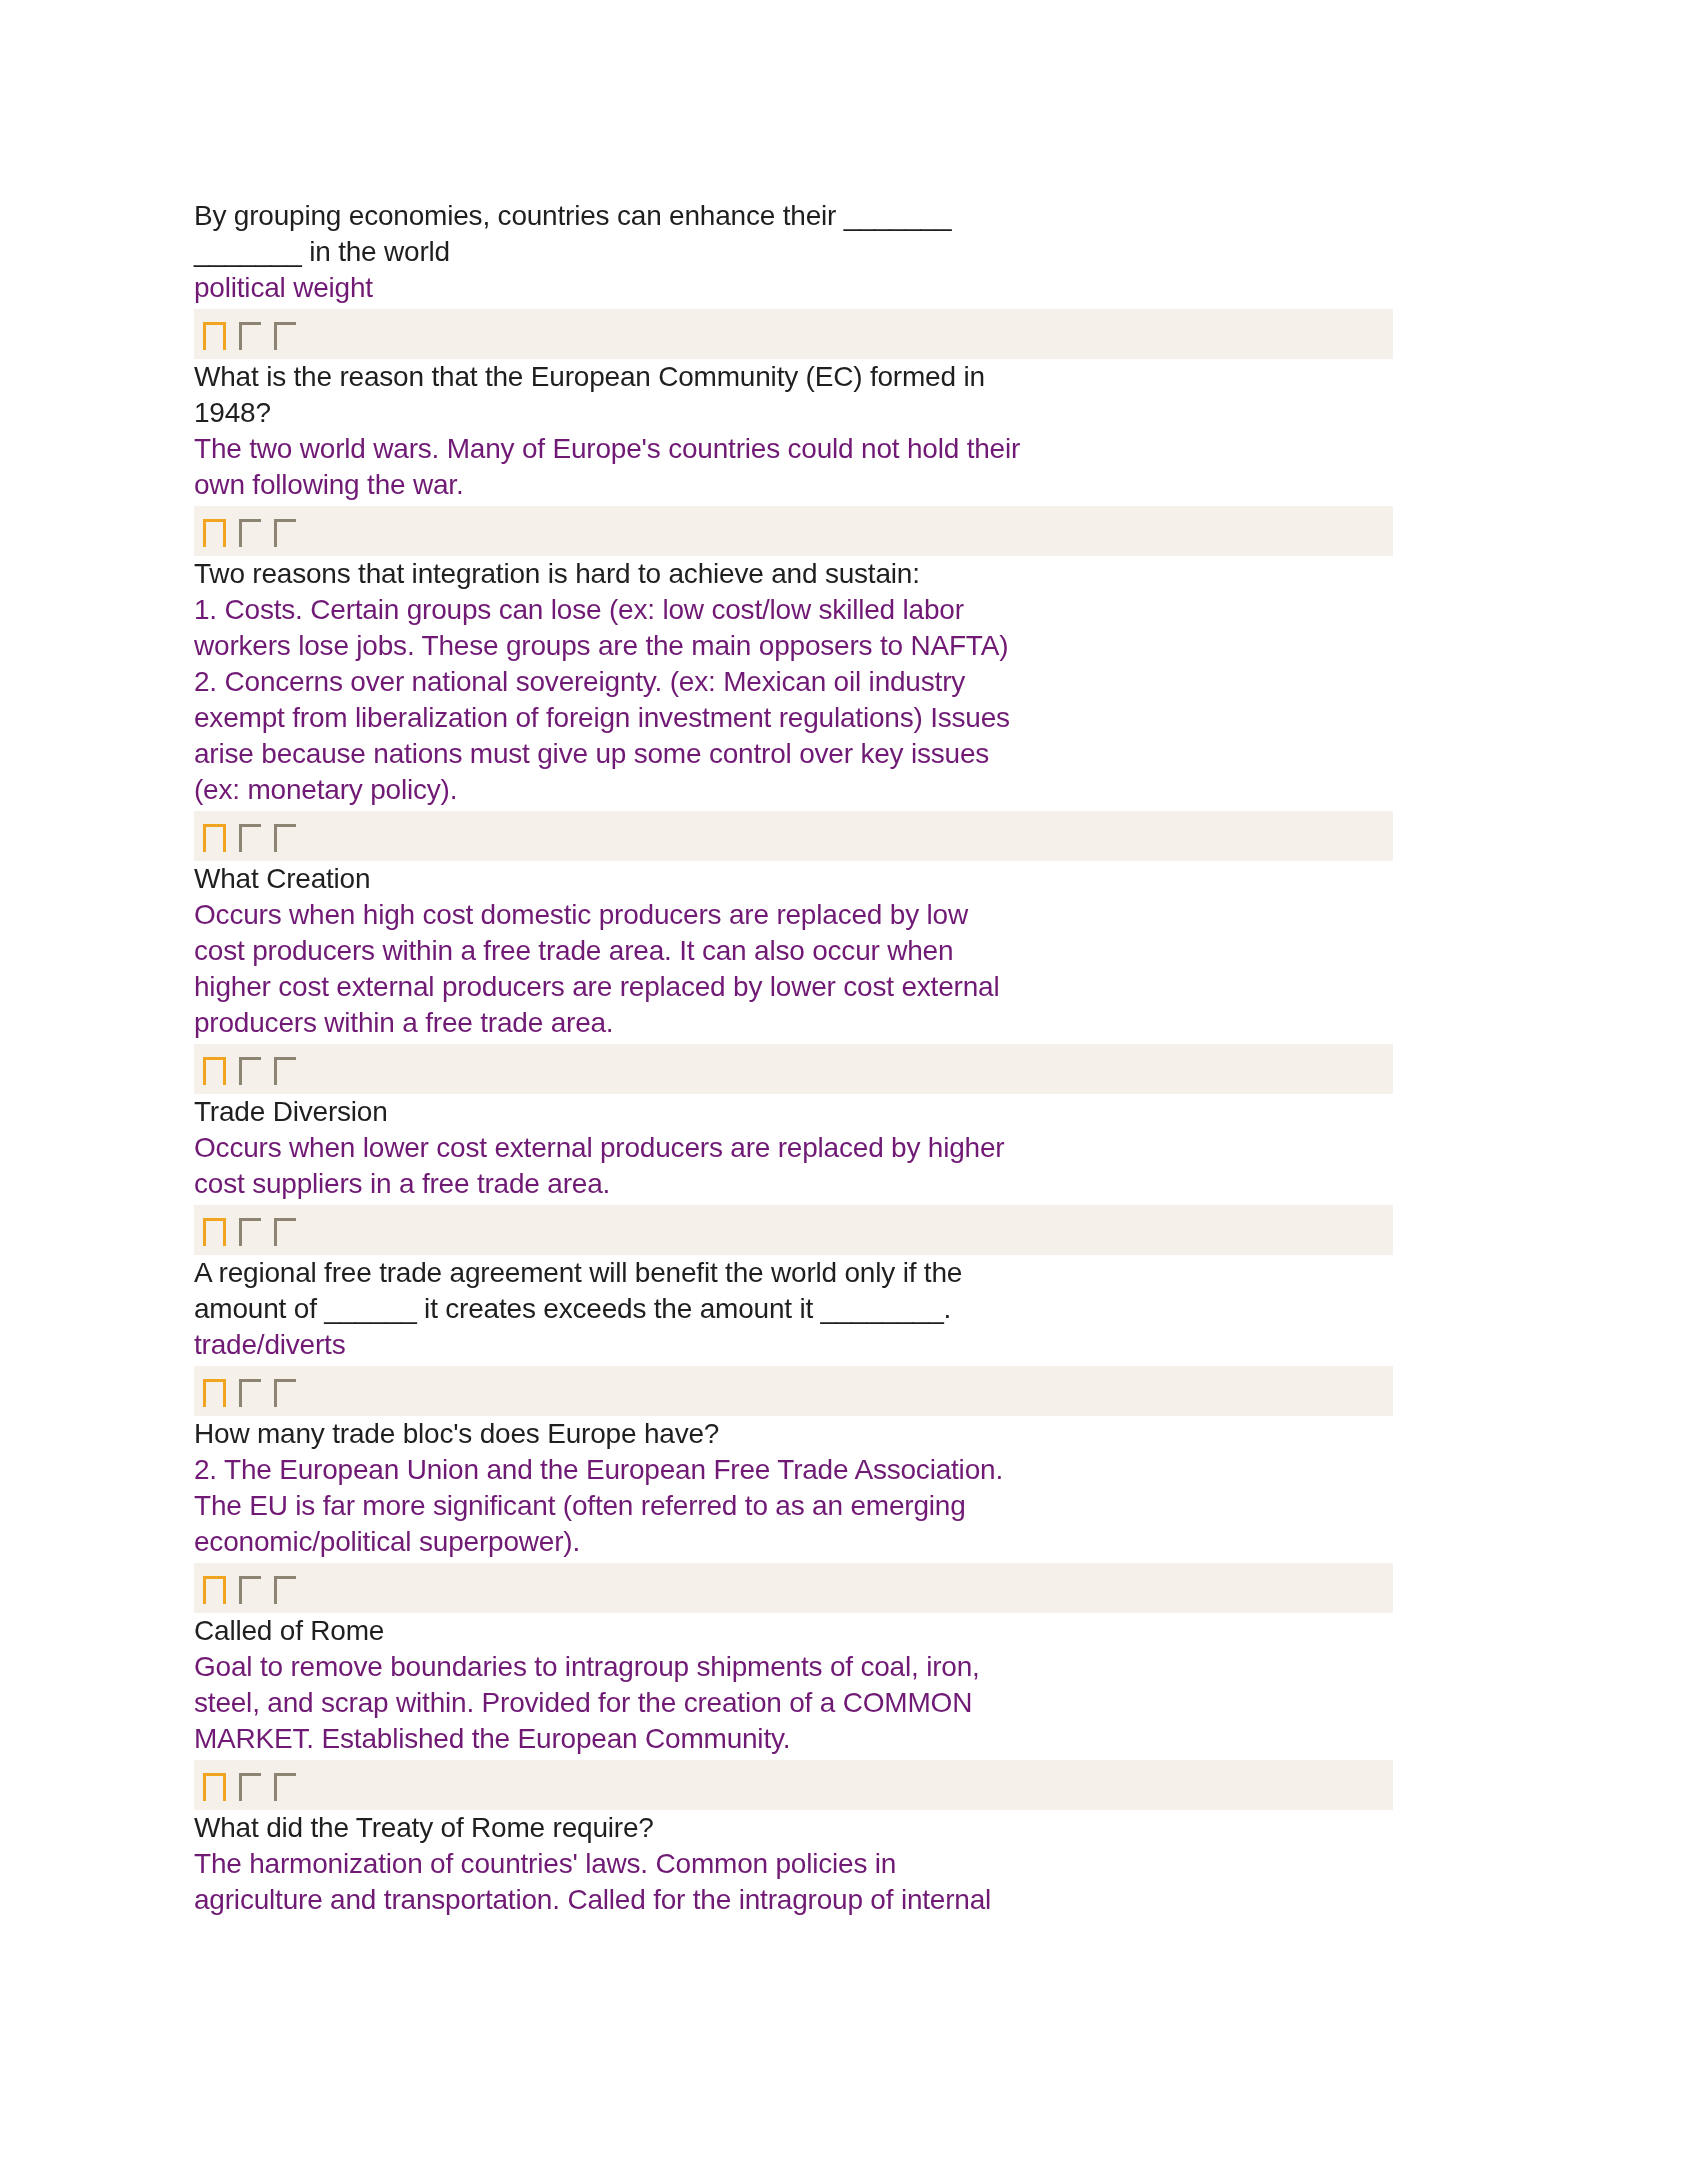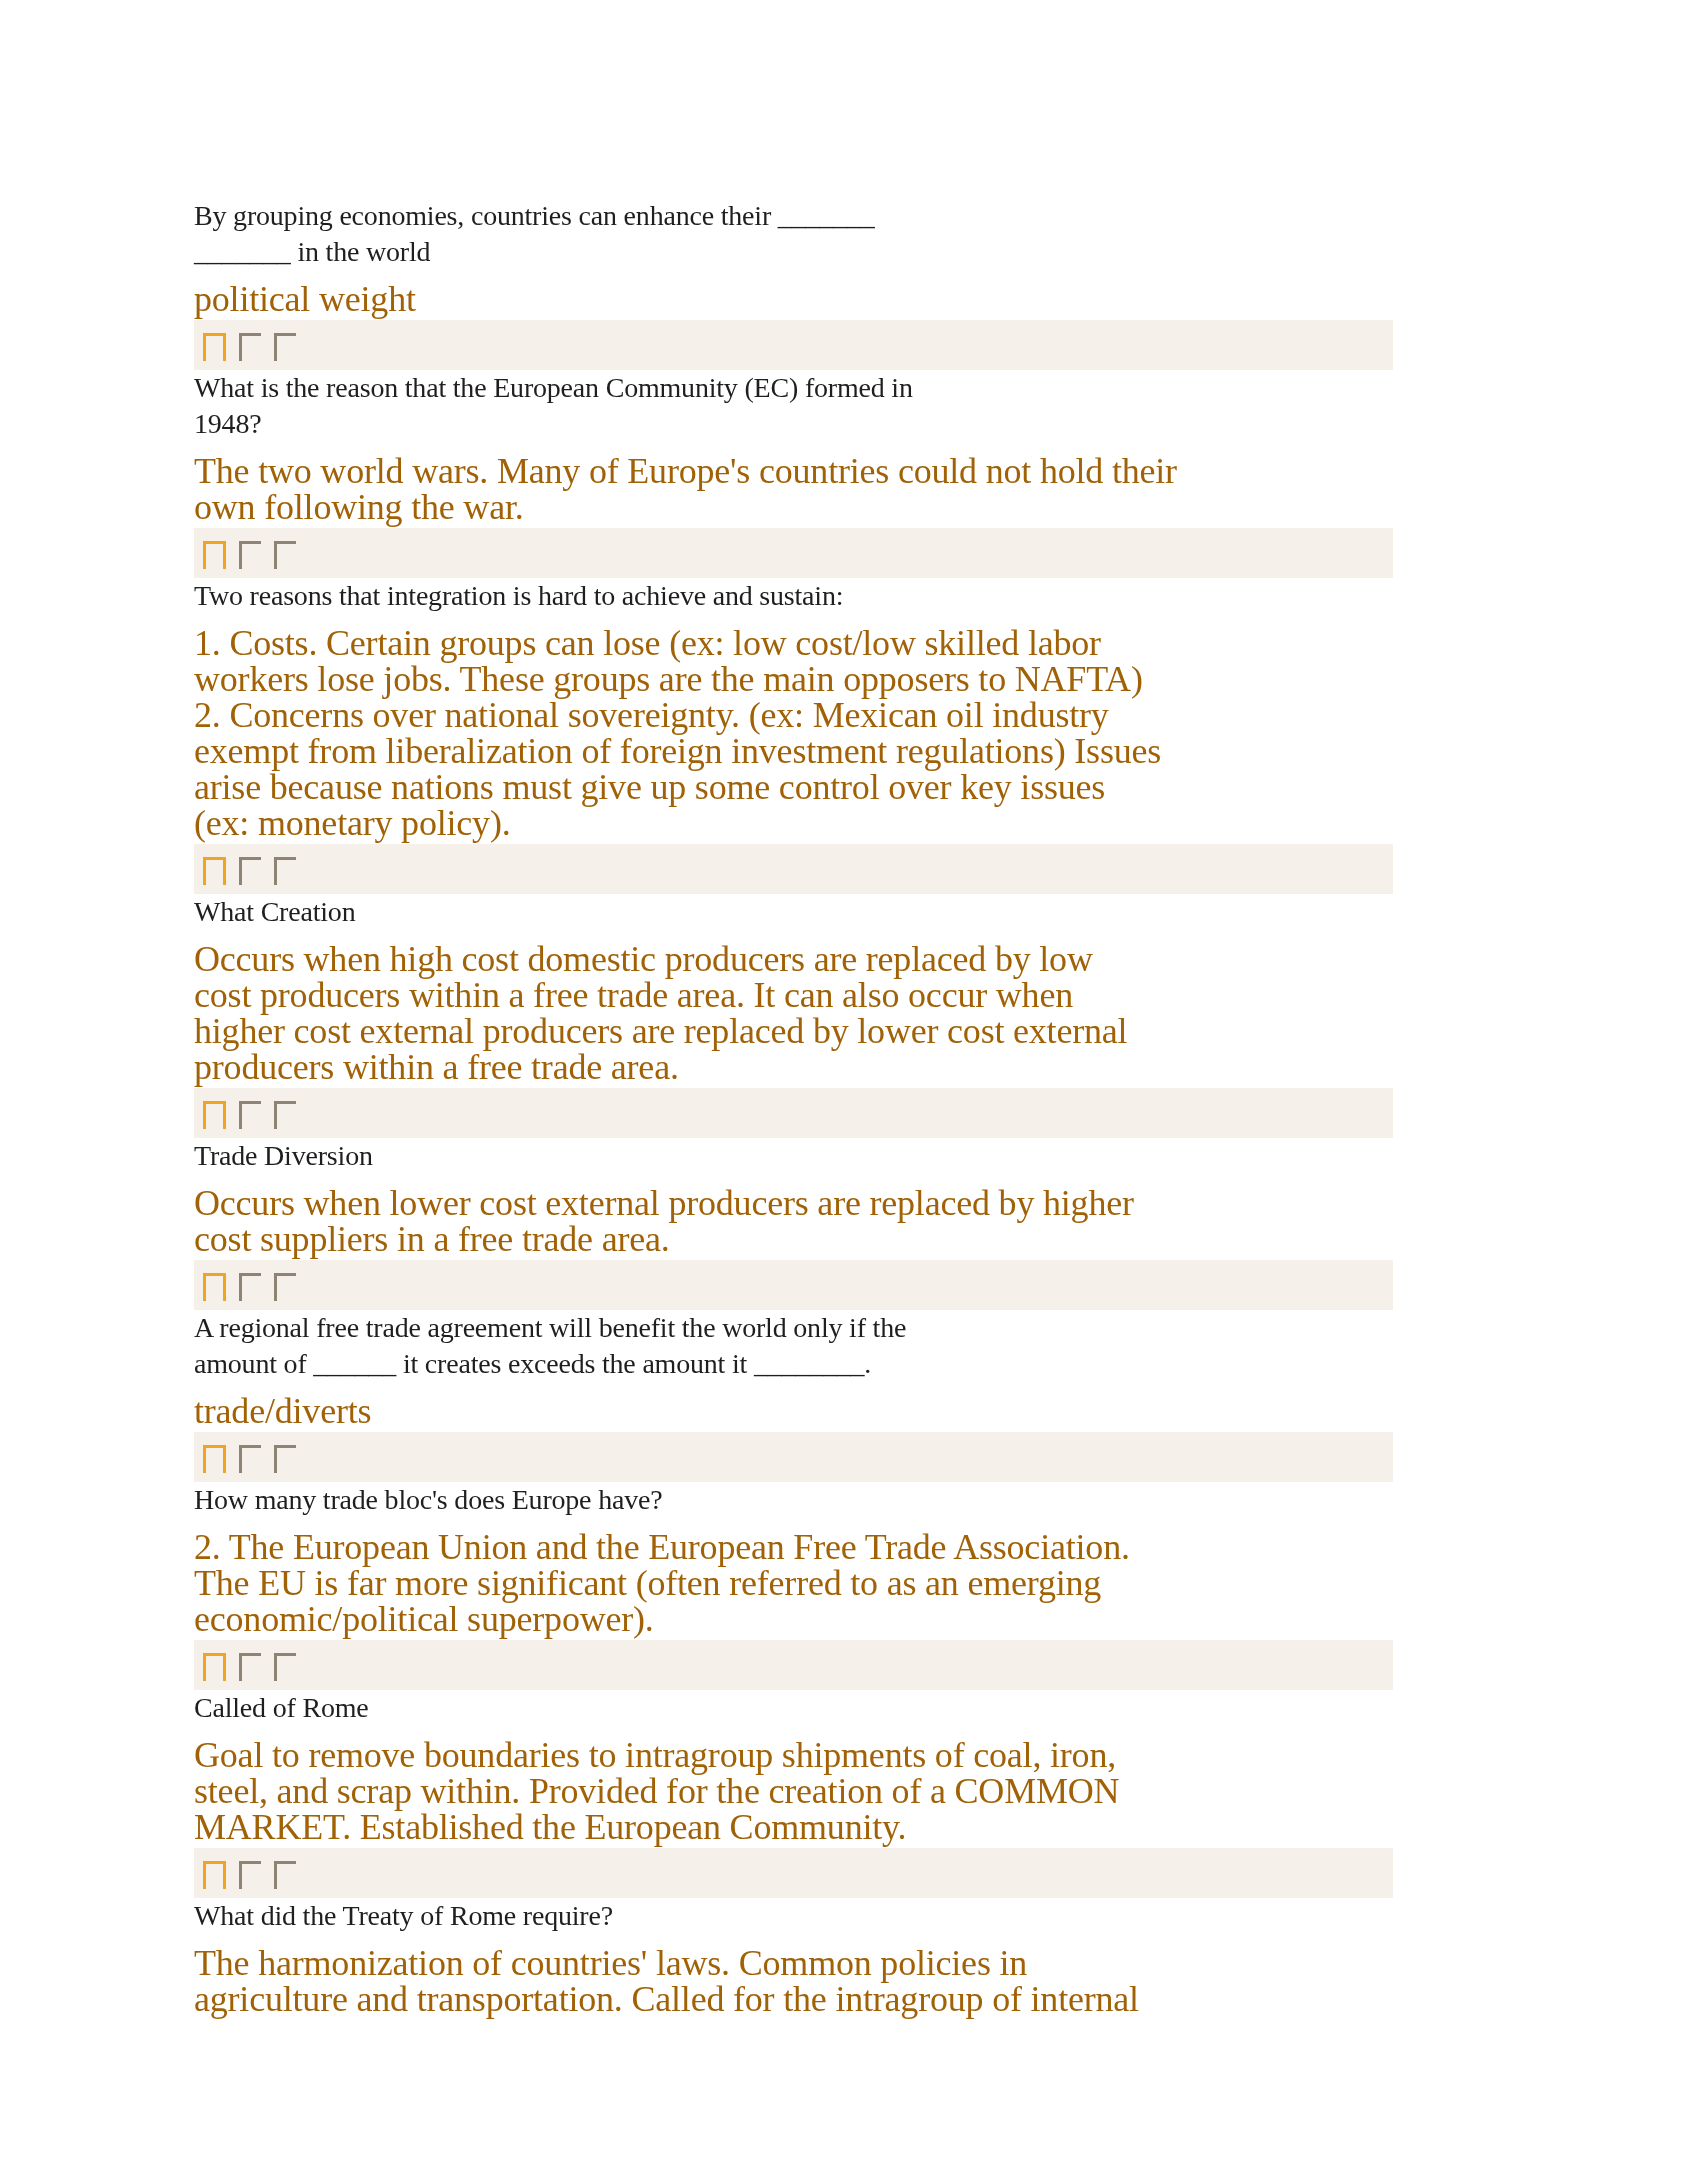--- a/index.html
+++ b/index.html
@@ -6,42 +6,41 @@
     margin: 0;
     padding: 0;
     background: #ffffff;
   }
   .page {
     position: relative;
     width: 1393px;
     height: 2178px;
     background: #ffffff;
     overflow: hidden;
-    font-family: Liberation Serif, serif;
+    font-family: Liberation Sans, sans-serif;
   }
   .content {
     position: absolute;
     left: 194px;
     top: 198px;
     width: 1295px;
   }
   .card .question {
     color: #1f1f1f;
     font-size: 28px;
     line-height: 36px;
     white-space: pre-line;
     letter-spacing: -0.2px;
   }
   .card .answer {
-    color: #a16207;
-    font-size: 36px;
+    color: #701a75;
+    font-size: 28px;
     line-height: 36px;
     white-space: pre-line;
     letter-spacing: -0.2px;
-    margin-top: 11px;
   }
   .separator {
     width: 100%;
     height: 50px;
     margin: 3px 0 0 0;
     background: #f5f1ea;
     box-sizing: border-box;
     padding: 13px 0 0 9px;
     display: flex;
     align-items: flex-start;

